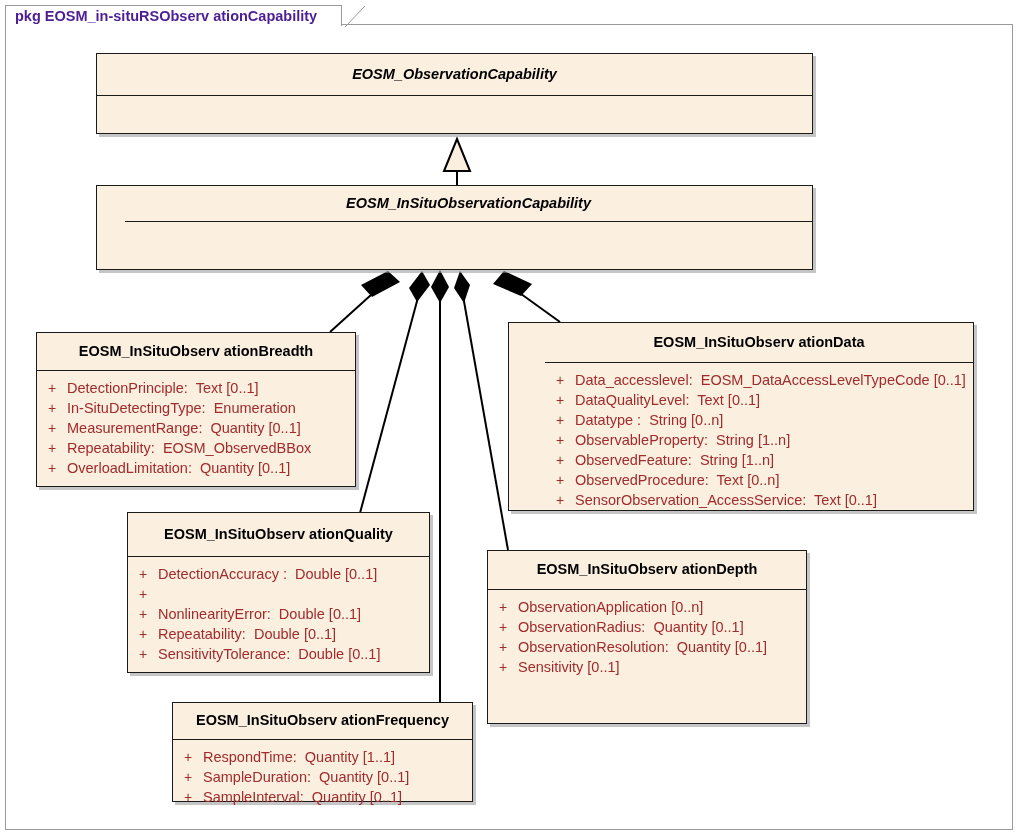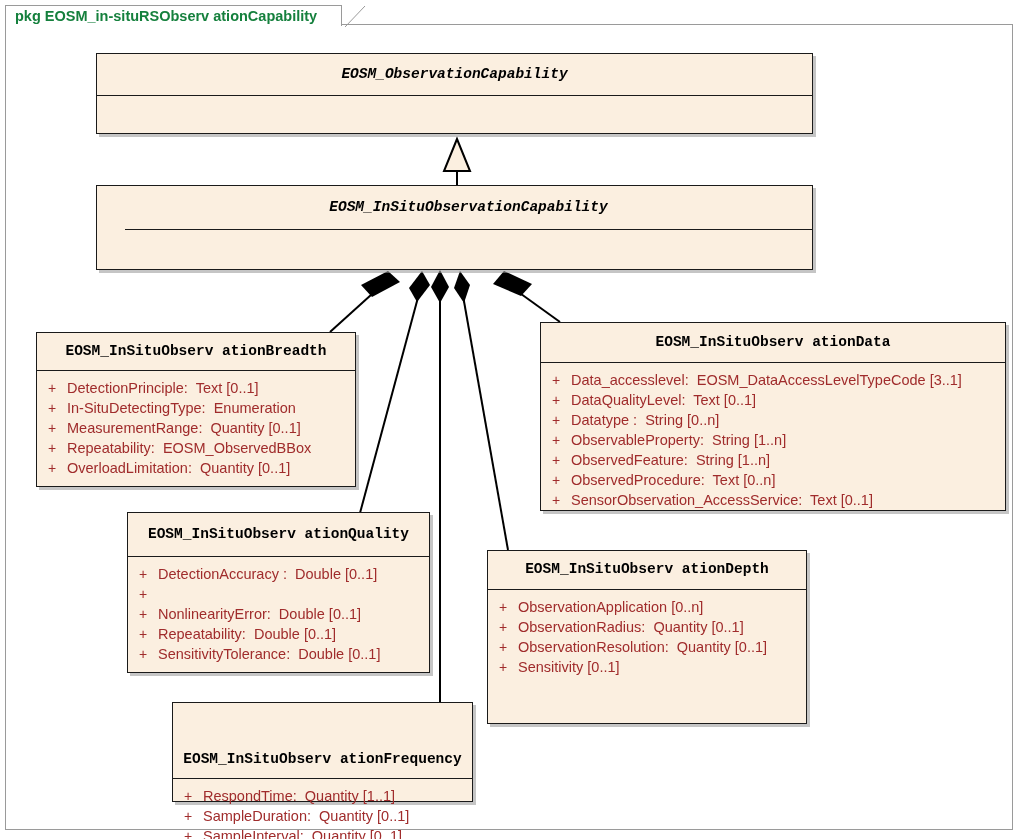--- a/index.html
+++ b/index.html
@@ -40,21 +40,21 @@
     border-bottom: none;
     box-sizing: border-box;
     background: #ffffff;
     padding: 0 24px 0 9px;
     display: flex;
     align-items: center;
   }
   .pkg-tab-label {
     font-size: 14.5px;
     font-weight: bold;
-    color: #15803d;
+    color: #4c1d95;
     white-space: pre;
     line-height: 1;
   }
   .pkg-tab-slant {
     position: absolute;
     left: 345px;
     top: 5px;
     width: 22px;
     height: 22px;
     overflow: hidden;
@@ -70,21 +70,20 @@
     z-index: 5;
   }
   .uml-name-row {
     box-sizing: border-box;
     border-bottom: 1.5px solid #1a1a1a;
     display: flex;
     align-items: center;
     justify-content: center;
     text-align: center;
     padding: 0 6px;
-    font-family: Liberation Mono, monospace;
   }
   .uml-name {
     font-size: 14.5px;
     color: #000000;
     white-space: pre;
     line-height: 1.1;
   }
   .uml-name.abstract {
     font-style: italic;
     font-weight: bold;
@@ -176,21 +175,21 @@
   </svg>
 
   <div class="uml-class" style="left:96px; top:53px; width:717px; height:81px;">
     <div class="uml-name-row" style="height:42px;">
       <span class="uml-name abstract">EOSM_ObservationCapability</span>
     </div>
     <div class="uml-attrs" style="height:37px;"></div>
   </div>
 
   <div class="uml-class" style="left:96px; top:185px; width:717px; height:85px;">
-    <div class="uml-name-row" style="height:44px;margin-left:28px;">
+    <div class="uml-name-row" style="height:36px;margin-left:28px;">
       <span class="uml-name abstract">EOSM_InSituObservationCapability</span>
     </div>
     <div class="uml-attrs" style="height:39px;"></div>
   </div>
 
   <div class="uml-class" style="left:36px; top:332px; width:320px; height:155px;">
     <div class="uml-name-row" style="height:38px;">
       <span class="uml-name concrete">EOSM_InSituObserv ationBreadth</span>
     </div>
     <div class="uml-attrs">
@@ -210,28 +209,28 @@
         <span class="attr-vis">+</span>
         <span class="attr-text">Repeatability:  EOSM_ObservedBBox</span>
       </div>
       <div class="attr-row">
         <span class="attr-vis">+</span>
         <span class="attr-text">OverloadLimitation:  Quantity [0..1]</span>
       </div>
     </div>
   </div>
 
-  <div class="uml-class" style="left:540px; top:322px; width:466px; height:189px;">
+  <div class="uml-class" style="left:508px; top:322px; width:466px; height:189px;padding-left:36px;">
     <div class="uml-name-row" style="height:40px;">
       <span class="uml-name concrete">EOSM_InSituObserv ationData</span>
     </div>
     <div class="uml-attrs">
       <div class="attr-row">
         <span class="attr-vis">+</span>
-        <span class="attr-text">Data_accesslevel:  EOSM_DataAccessLevelTypeCode [3..1]</span>
+        <span class="attr-text">Data_accesslevel:  EOSM_DataAccessLevelTypeCode [0..1]</span>
       </div>
       <div class="attr-row">
         <span class="attr-vis">+</span>
         <span class="attr-text">DataQualityLevel:  Text [0..1]</span>
       </div>
       <div class="attr-row">
         <span class="attr-vis">+</span>
         <span class="attr-text">Datatype :  String [0..n]</span>
       </div>
       <div class="attr-row">
@@ -298,21 +297,21 @@
         <span class="attr-text">ObservationResolution:  Quantity [0..1]</span>
       </div>
       <div class="attr-row">
         <span class="attr-vis">+</span>
         <span class="attr-text">Sensitivity [0..1]</span>
       </div>
     </div>
   </div>
 
   <div class="uml-class" style="left:172px; top:702px; width:301px; height:100px;">
-    <div class="uml-name-row" style="height:37px;margin-top:39px;">
+    <div class="uml-name-row" style="height:37px;">
       <span class="uml-name concrete">EOSM_InSituObserv ationFrequency</span>
     </div>
     <div class="uml-attrs" style="padding-top:7px;">
       <div class="attr-row">
         <span class="attr-vis">+</span>
         <span class="attr-text">RespondTime:  Quantity [1..1]</span>
       </div>
       <div class="attr-row">
         <span class="attr-vis">+</span>
         <span class="attr-text">SampleDuration:  Quantity [0..1]</span>

